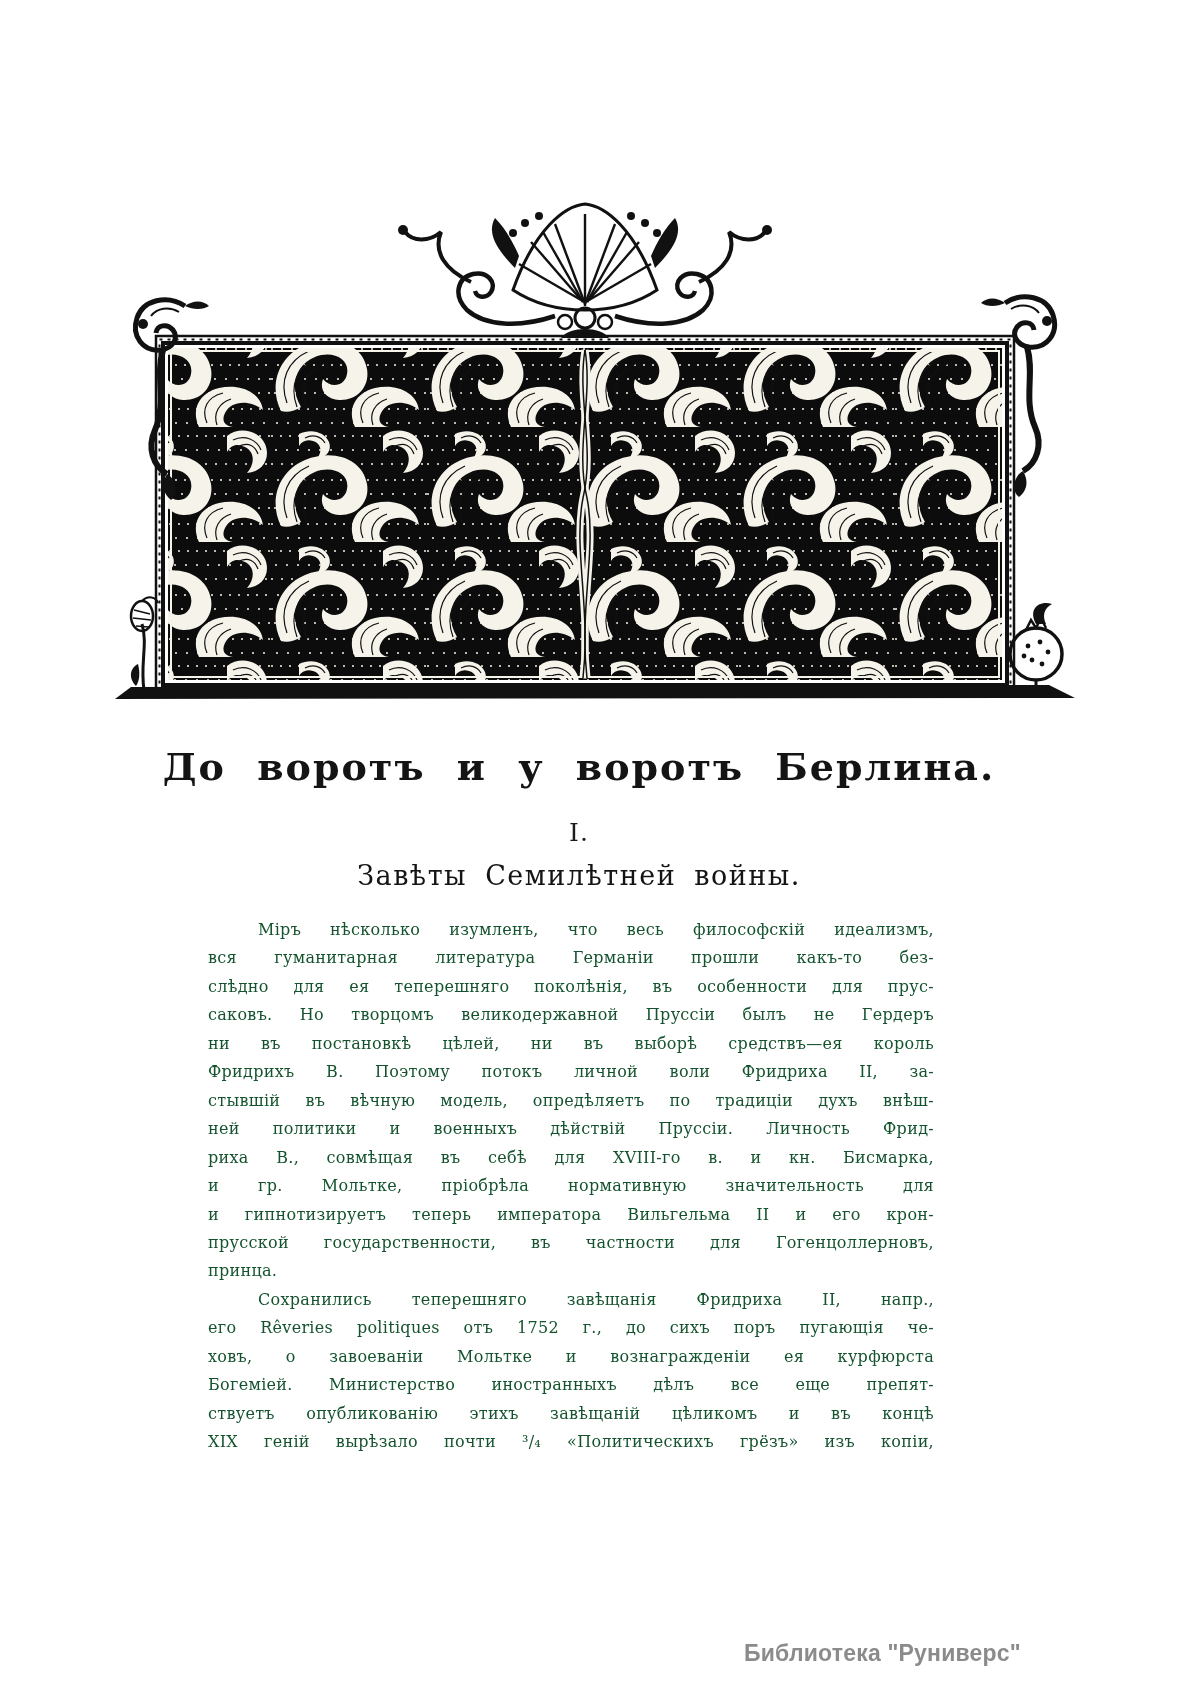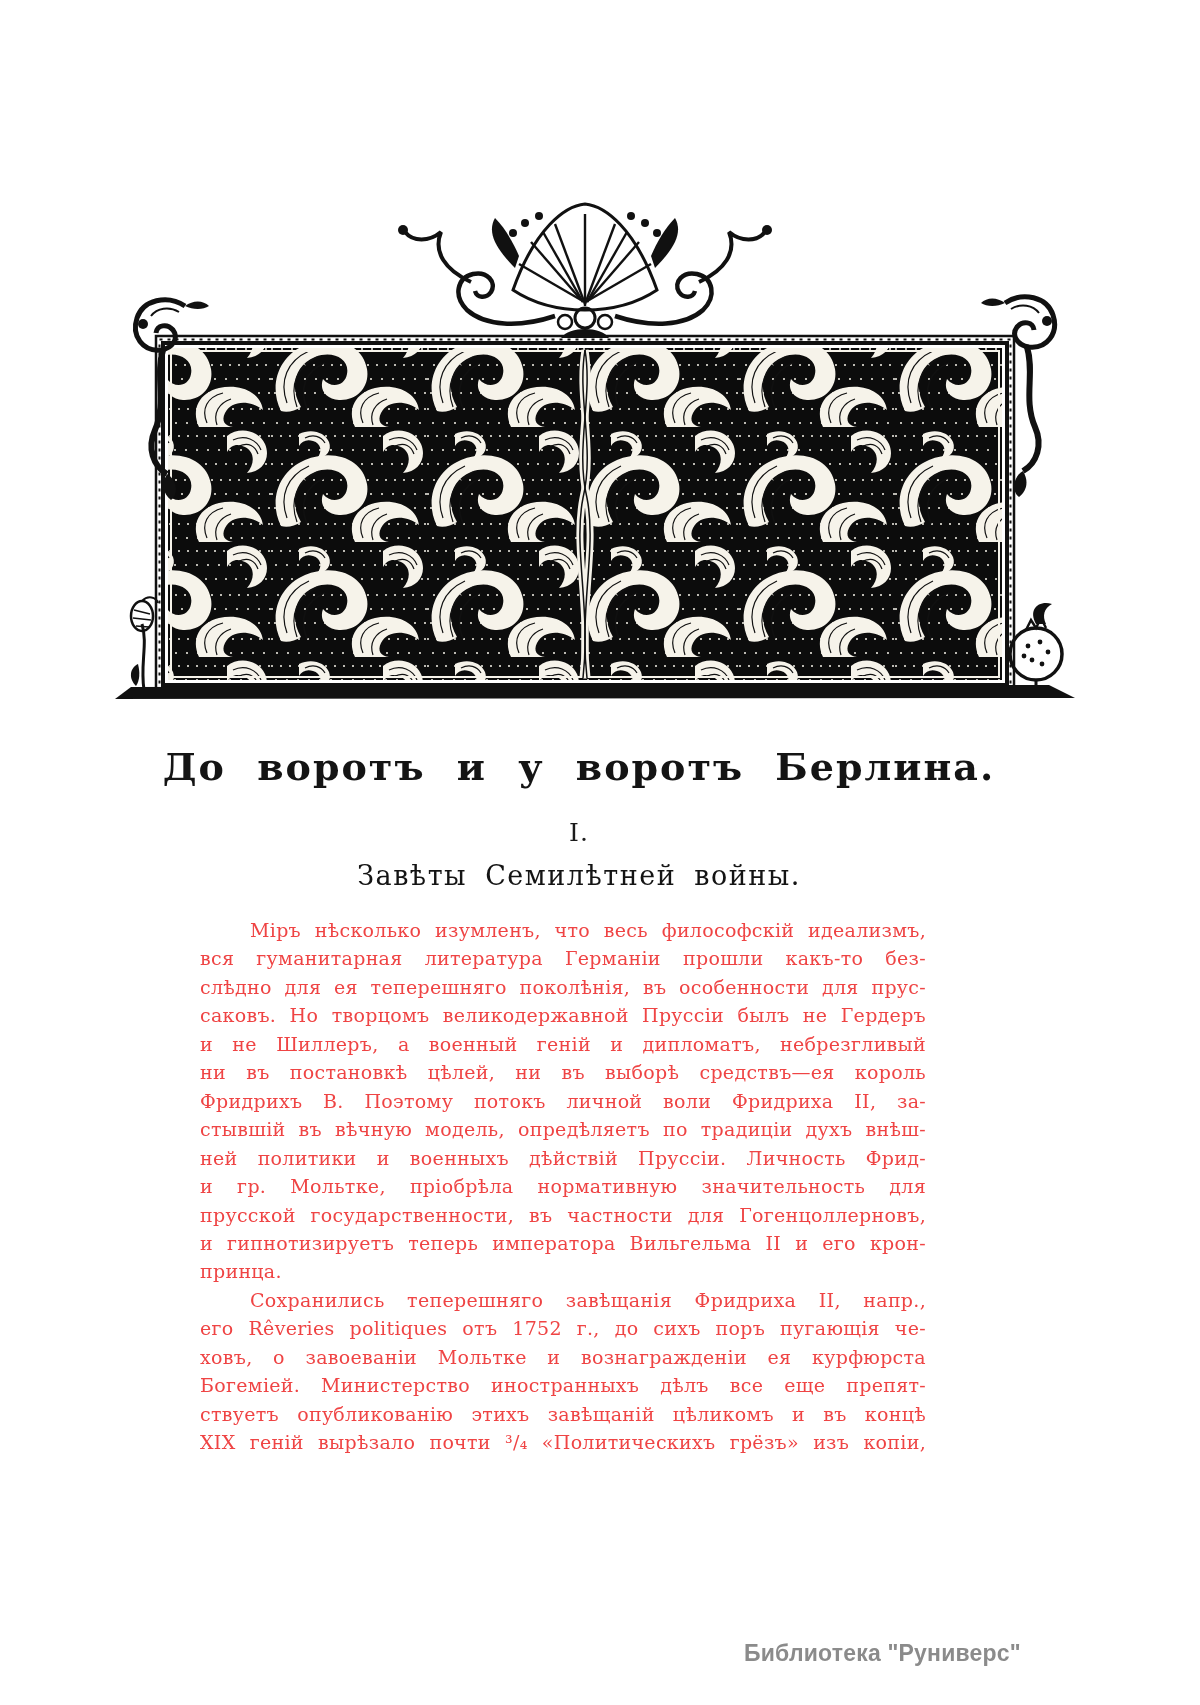--- a/index.html
+++ b/index.html
@@ -12,22 +12,22 @@
   .title{
     top:744px;font-size:38px;font-weight:700;letter-spacing:2px;word-spacing:16px;
     color:#141414;margin:0;
   }
   .section-num{top:818px;font-size:25px;letter-spacing:1px;color:#1b1b1b;}
   .subtitle{
     top:860px;font-size:27px;font-weight:400;letter-spacing:1.5px;word-spacing:8px;
     color:#141414;margin:0;
   }
   .body-text{
-    position:absolute;left:200px;top:916px;width:726px;
-    font-size:19px;line-height:28.45px;color:#ef4444;letter-spacing:0.3px;
+    position:absolute;left:208px;top:916px;width:726px;
+    font-size:16px;line-height:28.45px;color:#14532d;letter-spacing:0.3px;
   }
   .line{text-align:justify;text-align-last:justify;white-space:normal;}
   .line.indent{text-indent:50px;}
   .line.no-just{text-align-last:left;}
   .watermark{
     position:absolute;left:744px;top:1640px;
     font-family:"Liberation Sans", sans-serif;font-weight:700;font-size:23px;
     color:#8b8b8b;letter-spacing:0.2px;
   }
 </style>
@@ -165,28 +165,28 @@
 
   <div class="centered section-num">I.</div>
 
   <h2 class="centered subtitle">Завѣты Семилѣтней войны.</h2>
 
   <div class="body-text">
       <div class="line indent">Міръ нѣсколько изумленъ, что весь философскій идеализмъ,</div>
       <div class="line">вся гуманитарная литература Германіи прошли какъ-то без-</div>
       <div class="line">слѣдно для ея теперешняго поколѣнія, въ особенности для прус-</div>
       <div class="line">саковъ. Но творцомъ великодержавной Пруссіи былъ не Гердеръ</div>
-      <div class="line">и не Шиллеръ, а военный геній и дипломатъ, небрезгливый</div>
       <div class="line">ни въ постановкѣ цѣлей, ни въ выборѣ средствъ—ея король</div>
       <div class="line">Фридрихъ В. Поэтому потокъ личной воли Фридриха II, за-</div>
       <div class="line">стывшій въ вѣчную модель, опредѣляетъ по традиціи духъ внѣш-</div>
       <div class="line">ней политики и военныхъ дѣйствій Пруссіи. Личность Фрид-</div>
+      <div class="line">риха В., совмѣщая въ себѣ для XVIII-го в. и кн. Бисмарка,</div>
       <div class="line">и гр. Мольтке, пріобрѣла нормативную значительность для</div>
+      <div class="line">и гипнотизируетъ теперь императора Вильгельма II и его крон-</div>
       <div class="line">прусской государственности, въ частности для Гогенцоллерновъ,</div>
-      <div class="line">и гипнотизируетъ теперь императора Вильгельма II и его крон-</div>
       <div class="line no-just">принца.</div>
       <div class="line indent">Сохранились теперешняго завѣщанія Фридриха II, напр.,</div>
       <div class="line">его Rêveries politiques отъ 1752 г., до сихъ поръ пугающія че-</div>
       <div class="line">ховъ, о завоеваніи Мольтке и вознагражденіи ея курфюрста</div>
       <div class="line">Богеміей. Министерство иностранныхъ дѣлъ все еще препят-</div>
       <div class="line">ствуетъ опубликованію этихъ завѣщаній цѣликомъ и въ концѣ</div>
       <div class="line">XIX геній вырѣзало почти ³/₄ «Политическихъ грёзъ» изъ копіи,</div>
     </div>
 
   <div class="watermark">Библиотека "Руниверс"</div>

